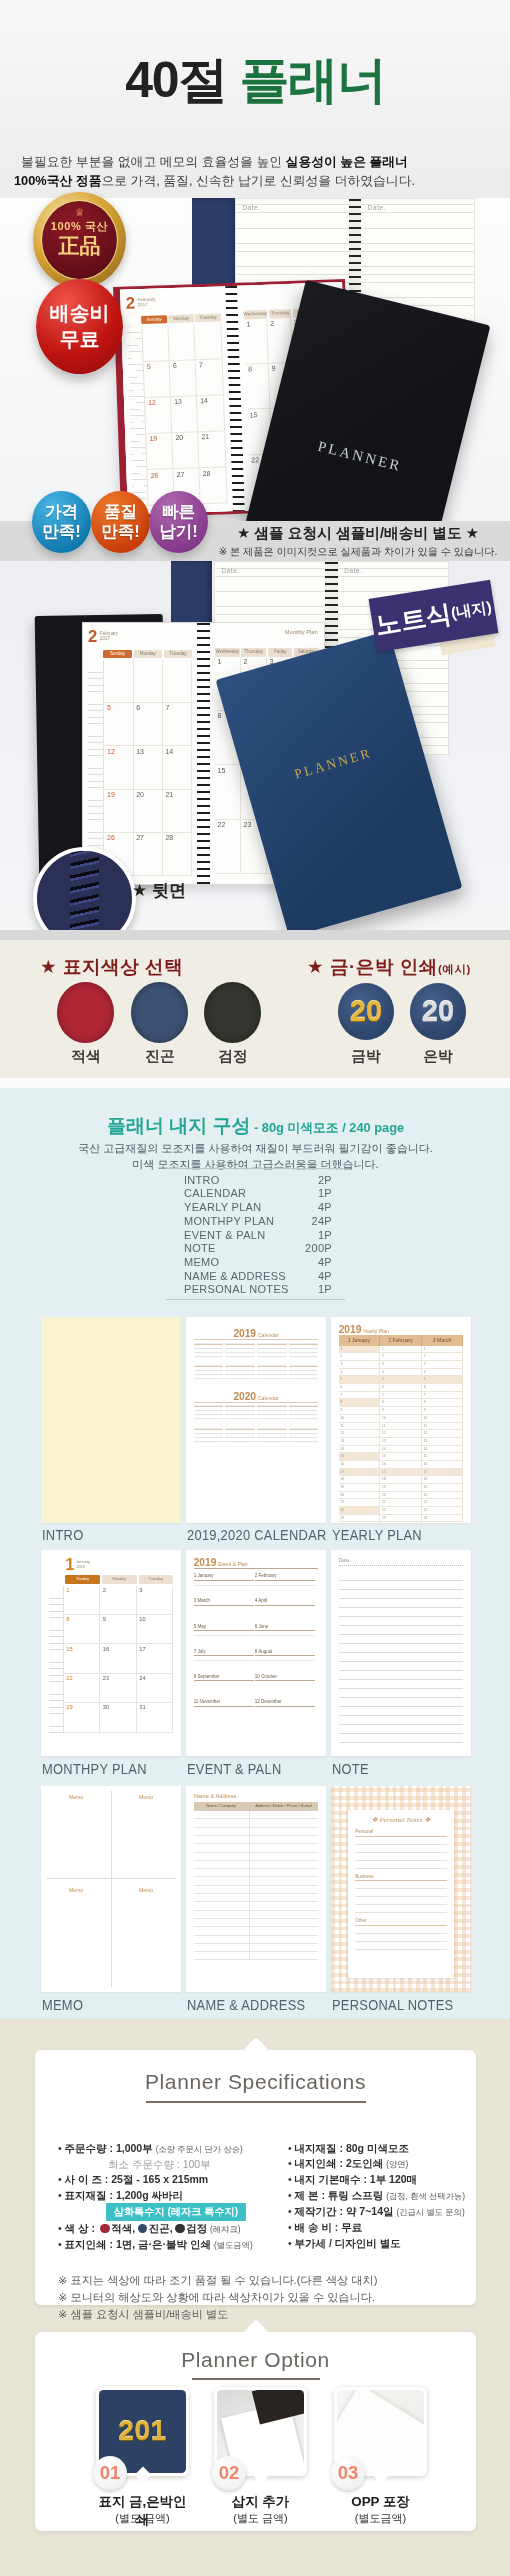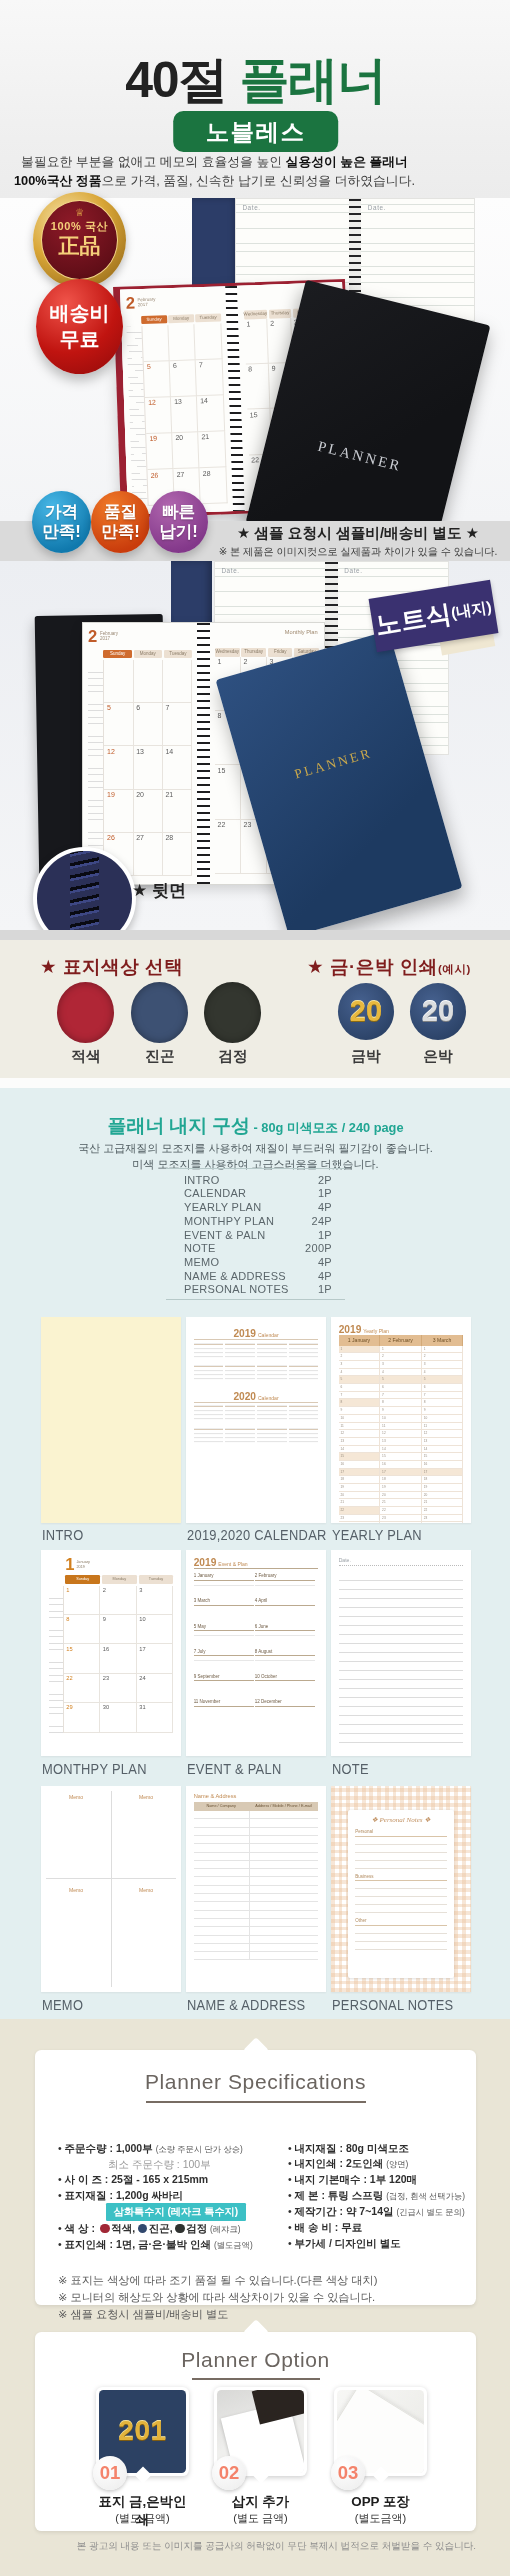--- a/index.html
+++ b/index.html
@@ -77,21 +77,21 @@
   .swatch{position:absolute;border-radius:50%;box-shadow:inset 0 0 9px rgba(0,0,0,.35);}
   .swatch-label{position:absolute;font-size:14.7px;font-weight:700;color:#3a3a3a;text-align:center;}
   .foil-circle{position:absolute;width:56px;height:57px;border-radius:50%;background:radial-gradient(circle at 40% 35%,#46618f,#2c4368 75%);display:flex;align-items:center;justify-content:center;font-size:29px;font-weight:800;}
   .foil-gold{color:#e7b83f;text-shadow:0 0.6px 0 #8a6a14,0 -0.6px 0 #f8e7a0;}
   .foil-silver{color:#dcdee0;text-shadow:0 0.6px 0 #7e8184,0 -0.6px 0 #ffffff;}
   #sec-whitegap{height:10.2px;background:#fcfcfb;}
 
   
   #sec-inner{height:931px;background:#e3eff0;}
   .inner-title{position:absolute;top:25.5px;width:511px;text-align:center;color:#21a693;}
-  .inner-title .t1{font-size:19px;font-weight:800;font-family:Liberation Serif, serif;}
+  .inner-title .t1{font-size:19px;font-weight:800;}
   .inner-title .t2{font-size:12.8px;font-weight:700;}
   .inner-desc{position:absolute;top:52px;width:511px;text-align:center;font-size:11px;line-height:16px;color:#4e5a5e;}
   .hr-thin{position:absolute;left:166px;width:179px;height:0.6px;background:#b7c9c9;}
   .contents-list{position:absolute;top:86px;left:184px;width:148px;}
   .contents-row{display:flex;justify-content:space-between;font-size:11px;line-height:13.7px;color:#5b666b;letter-spacing:0.3px;}
   .grid-cell{position:absolute;width:140px;height:206px;background:#fff;box-shadow:0 0.6px 1.9px rgba(0,0,0,.06);overflow:hidden;}
   .grid-cap{position:absolute;font-size:14px;color:#566068;letter-spacing:0.3px;transform:scaleX(.92);transform-origin:left;white-space:nowrap;}
   .tan{color:#c08a52;}
   .pv-pad{position:absolute;inset:7.7px;}
   .pv-title-big{font-size:10.2px;font-weight:700;}
@@ -145,21 +145,20 @@
   .gold201 span{font-size:28px;font-weight:800;color:#e2b33c;text-shadow:0 0.6px 0 #7e5c12,0 -0.6px 0 #f7e49b;letter-spacing:0.6px;text-align:center;}
   .footer-line{position:absolute;right:35px;text-align:right;font-size:9.6px;color:#8d8d8d;width:447px;}
 </style>
 </head>
 <body>
 
 <div id="page">
 
   <div class="sec" id="sec-header">
     <div class="main-title"><span>40절</span><span class="green"> 플래너</span></div>
-    <div class="name-badge">노블레스</div>
     <div class="head-desc">
       <div><span>불필요한 부분을 없애고 메모의 효율성을 높인 </span><b>실용성이 높은 플래너</b></div>
       <div><b>100%국산 정품</b><span>으로 가격, 품질, 신속한 납기로 신뢰성을 더하였습니다.</span></div>
     </div>
   </div>
 
   <div class="sec" id="sec-photo1">
     <div class="abs navy-spine" style="left:192px;top:0;width:46px;height:105px;"></div>
     <div class="abs lined-book" style="left:235px;top:0;width:238px;height:193px;">
       <div class="lined-page">
@@ -795,17 +794,16 @@
             <div class="opt-img" style="background: linear-gradient(135deg, rgb(247, 247, 245) 0%, rgb(233, 233, 229) 100%);">
               <div style="position: absolute; left: -12.8px; top: 12.8px; width: 102px; height: 102px; background: rgb(253, 253, 252); transform: rotate(32deg); box-shadow: rgba(0, 0, 0, 0.12) 0px 0px 5.1px; border: 0.6px solid rgb(226, 226, 221);"></div>
             </div>
             <div class="opt-ptr"></div>
           </div>
           <div class="opt-num" style="left: 296px; top: 124px;">03</div>
           <div class="opt-label" style="left: 299px; top: 161px;">OPP 포장</div>
           <div class="opt-sub" style="left: 299px; top: 179px;">(별도금액)</div>
         </div>
     </div>
-    <div class="footer-line" style="top:521px;">본 광고의 내용 또는 이미지를 공급사의 허락없이 무단 복제시 법적으로 처벌받을 수 있습니다.</div>
   </div>
 
 </div>
 
 
 </body></html>

